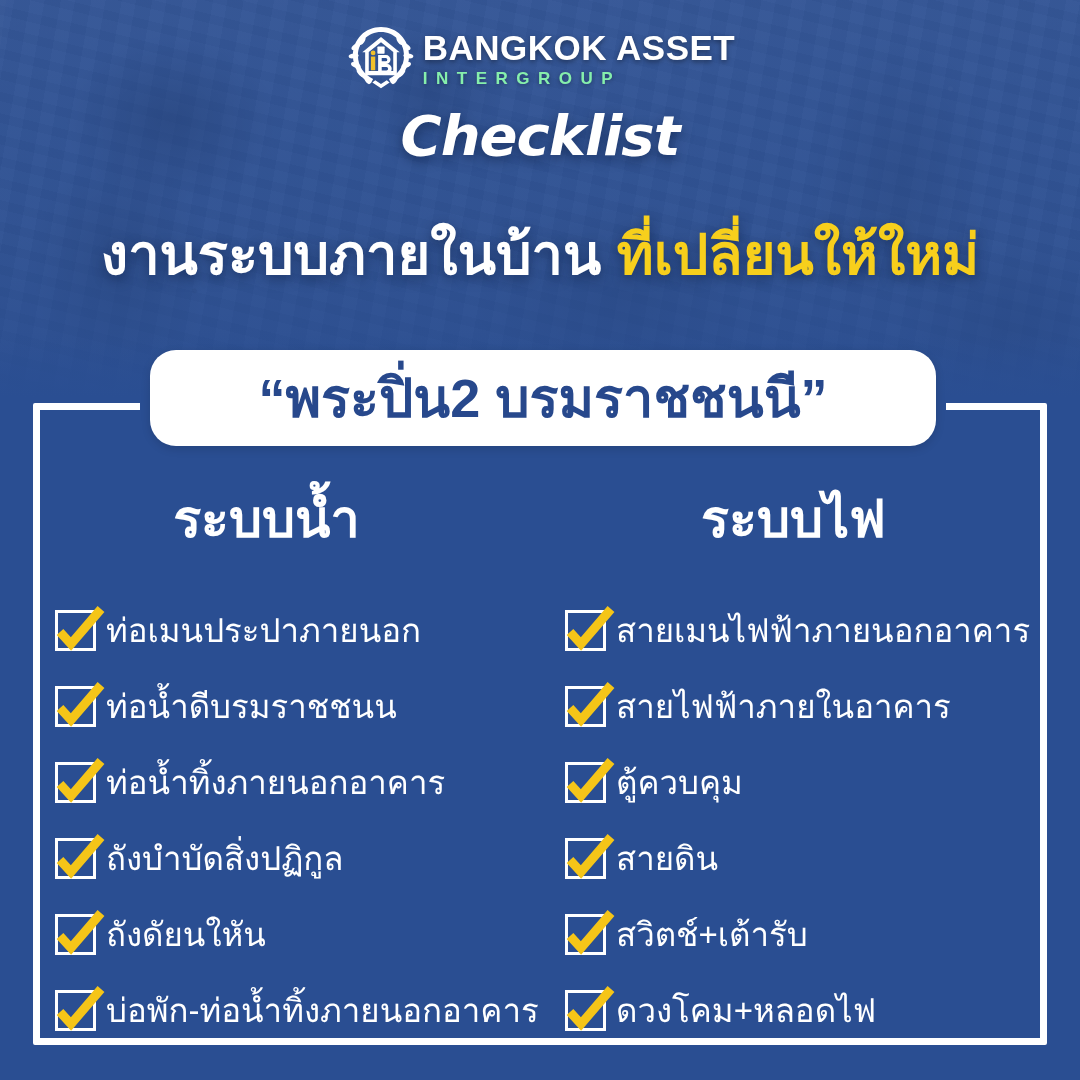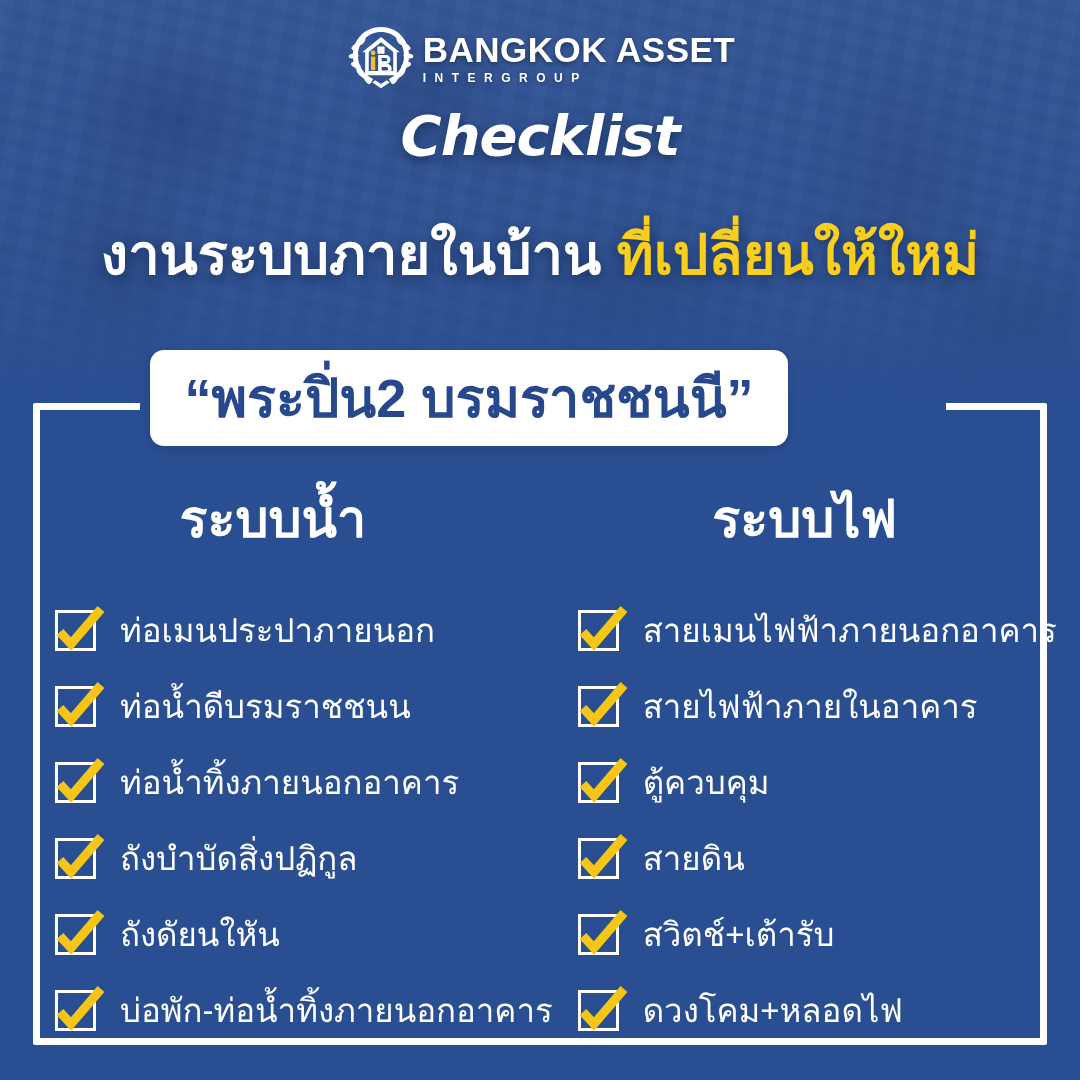--- a/index.html
+++ b/index.html
@@ -62,21 +62,21 @@
     display:flex; align-items:center; justify-content:center; gap:6px;
     z-index:6;
   }
   .logo-mark{ width:72px; height:72px; display:block; }
   .logo-text{ display:flex; flex-direction:column; line-height:1; }
   .logo-title{
     color:#ffffff; font-size:35px; font-weight:bold; letter-spacing:.5px;
     text-shadow:0 2px 5px rgba(0,0,0,.38);
   }
   .logo-sub{
-    color:#ffffff; font-size:12px; font-weight:bold; letter-spacing:8.5px;
+    color:#86efac; font-size:17px; font-weight:bold; letter-spacing:8.5px;
     margin-top:5px; text-shadow:0 1px 4px rgba(0,0,0,.35);
   }
 
   
   .checklist-word{
     position:absolute; left:0; right:0; top:103px; text-align:center;
     font-family:"DejaVu Sans","Liberation Sans",sans-serif;
     font-style:italic; font-weight:bold;
     font-size:56px; color:#ffffff; letter-spacing:-1px;
     text-shadow:0 4px 12px rgba(10,25,60,.55);
@@ -85,22 +85,22 @@
   .subhead{
     position:absolute; left:0; right:0; top:224px; text-align:center;
     font-size:56px; font-weight:bold; color:#ffffff; line-height:1.1;
     text-shadow:0 4px 12px rgba(10,25,60,.5);
     z-index:6; white-space:nowrap;
   }
   .subhead .hl{ color:#f7cf1c; }
 
   
   .project-banner{
-    position:absolute; left:150px; top:350px; width:638px; height:96px;
-    background:#ffffff; border-radius:14px;
+    position:absolute; left:150px; top:350px; width:786px; height:96px;
+    background:#ffffff; border-radius:26px;
     display:flex; align-items:center; justify-content:center;
     box-shadow:0 3px 10px rgba(0,0,0,.14);
     z-index:8;
   }
   .project-banner span{
     color:#27488c; font-size:54px; font-weight:bold; letter-spacing:0px;
     white-space:nowrap;
   }
 
   
@@ -129,21 +129,21 @@
     color:#ffffff; font-size:52px; font-weight:bold; text-align:center;
     margin-bottom:44px; letter-spacing:0px;
   }
   .col-left .col-title{ padding-right:40px; }
   .col-right .col-title{ }
 
   .items{ display:flex; flex-direction:column; gap:23px; }
   .col-left  .items{ padding-left:22px; }
   .col-right .items{ padding-left:25px; }
 
-  .item{ display:flex; align-items:center; gap:24px; }
+  .item{ display:flex; align-items:center; gap:10px; }
   .cbx{ position:relative; width:41px; height:41px; flex:0 0 41px; }
   .cbx .box{
     position:absolute; inset:0;
     border:3px solid #ffffff; background:transparent;
   }
   .cbx svg{ position:absolute; left:-3px; top:-5px; width:52px; height:50px; overflow:visible; }
   .item-label{
     color:#ffffff; font-size:33px; font-weight:500; white-space:nowrap;
     letter-spacing:0px;
   }

